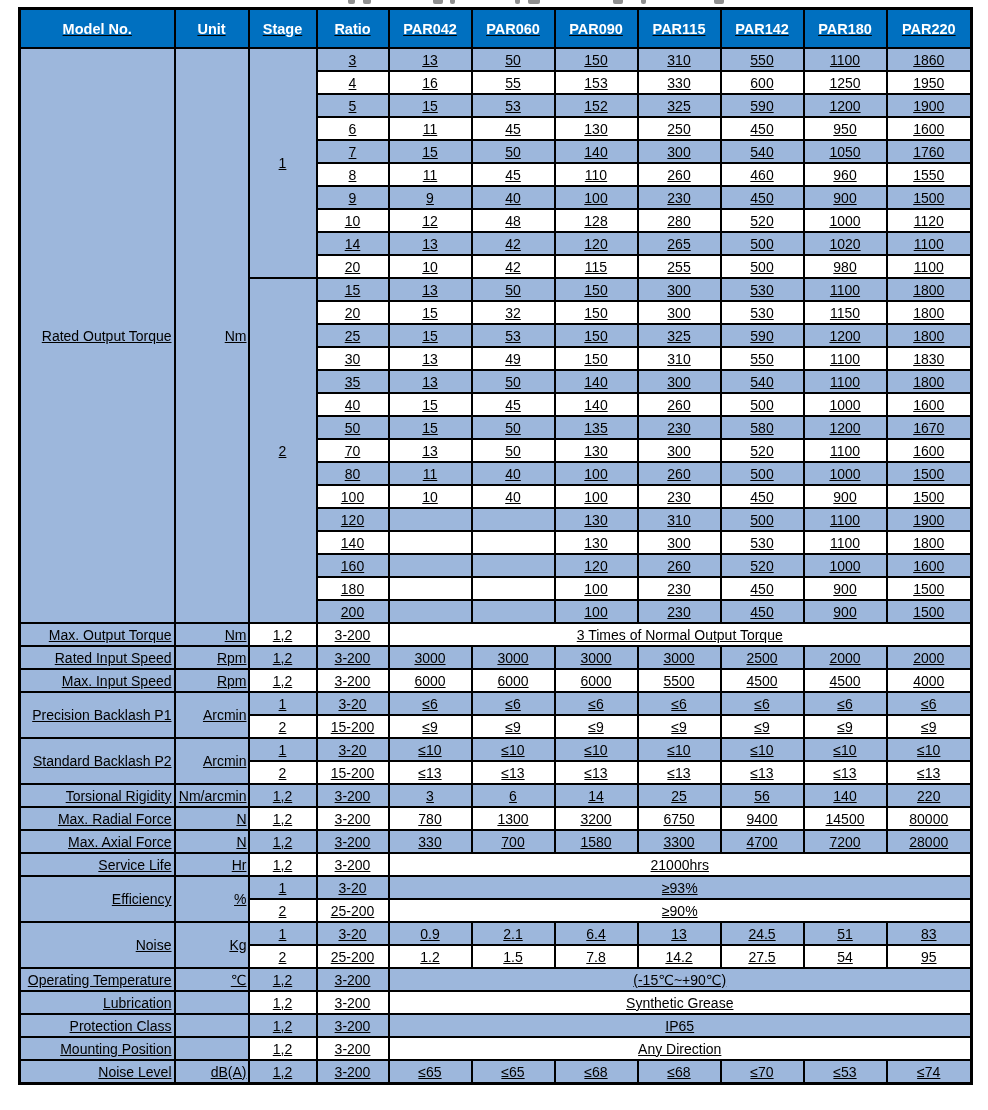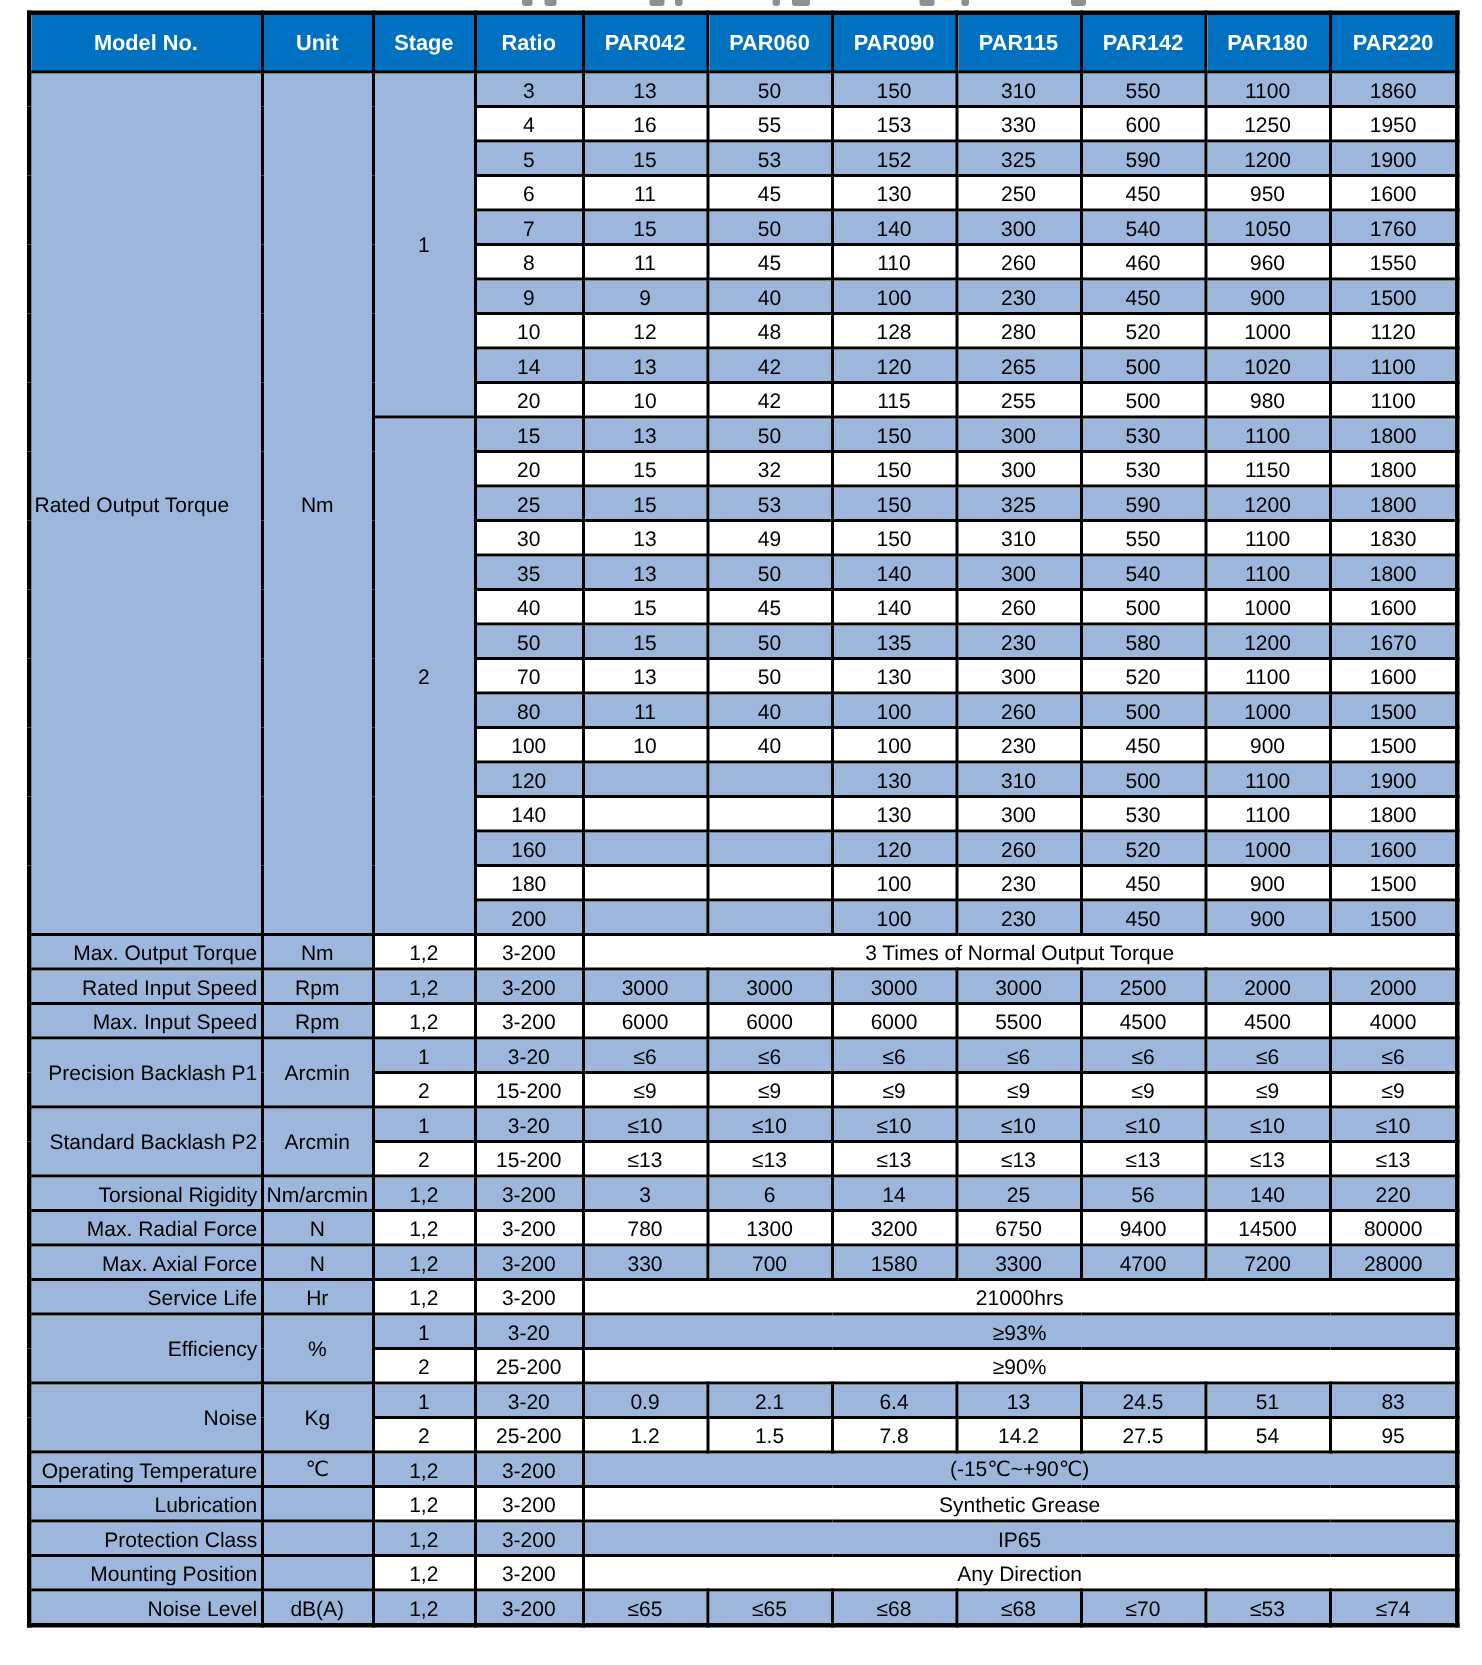--- a/index.html
+++ b/index.html
@@ -19,20 +19,21 @@
     position:relative;
   }
   .title-remnant{position:absolute;top:0;left:0;height:5px;width:988px;}
   .title-remnant i{position:absolute;top:0;height:4px;background:#8f8f8f;border-radius:0 0 2px 2px;}
   table.spec{
     border-collapse:collapse;
     table-layout:fixed;
     width:952px;
     margin:7px 11px 0 18px;
     border:3px solid var(--border);
+    text-decoration:underline;
   }
   .spec th,.spec td{
     border:2px solid var(--border);
     text-align:center;
     vertical-align:middle;
     font-size:14px;
     height:21px;
     padding:0 2px;
     overflow:hidden;
     white-space:nowrap;
@@ -40,22 +41,22 @@
   .spec th{
     background:var(--header-bg);
     color:var(--header-text);
     font-weight:bold;
     height:37px;
     font-size:14.5px;
   }
   .spec td.blue{background:var(--row-blue);}
   .spec td.white{background:var(--row-white);}
   .spec td.label{background:var(--row-blue);text-align:right;padding-left:5px;}
-  .spec td.label.center{text-align:left;padding-left:2px;}
-  .spec td.unit{background:var(--row-blue);padding:0 1px;}
+  .spec td.label.center{text-align:right;padding-left:2px;}
+  .spec td.unit{background:var(--row-blue);padding:0 1px;text-align:right;}
 </style>
 </head>
 <body>
 
 <div class="title-remnant">
     <i style="left: 348px; width: 7px;"></i>
     <i style="left: 363px; width: 8px;"></i>
     <i style="left: 433px; width: 10px;"></i>
     <i style="left: 450px; width: 5px;"></i>
     <i style="left: 515px; width: 5px;"></i>

